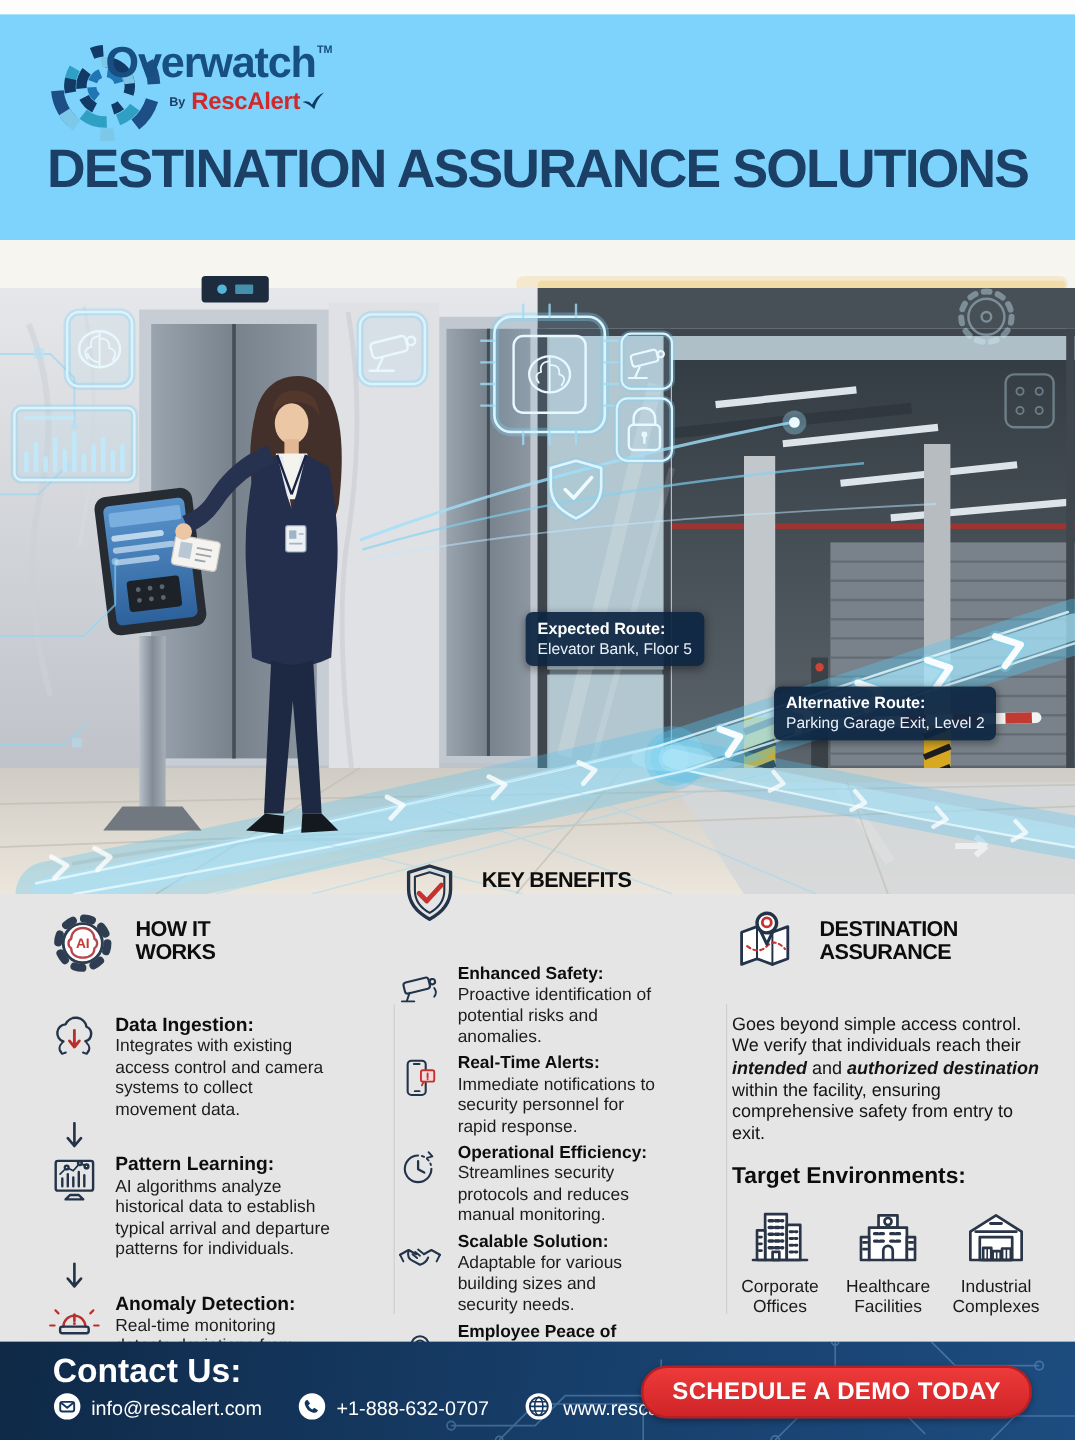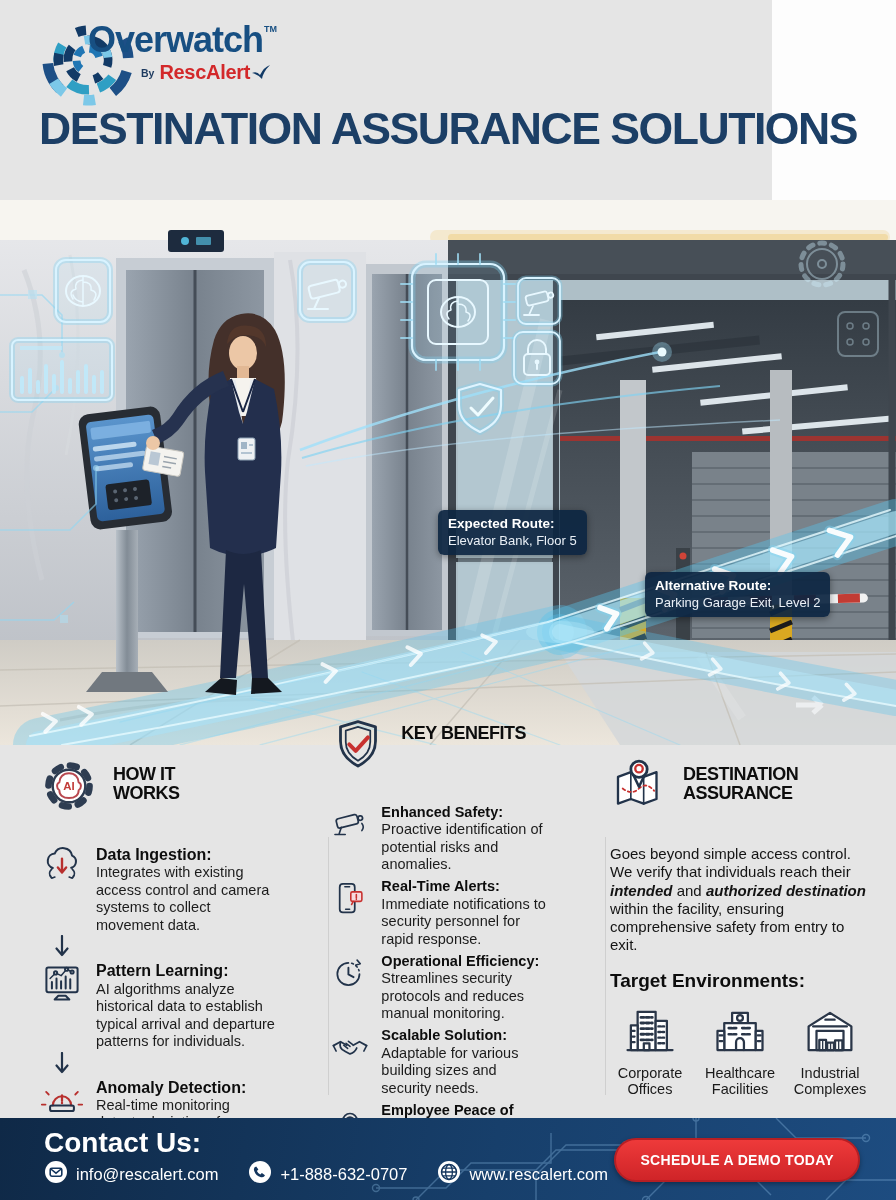--- a/index.html
+++ b/index.html
@@ -1,21 +1,21 @@
 <!DOCTYPE html>
 <html><head>
 <meta charset="utf-8">
 <style>
   * { margin:0; padding:0; box-sizing:border-box; }
   body { background:#777; }
   .page { position:relative; width:896px; height:1200px; background:#fdfdfd;
           font-family:"Liberation Sans", sans-serif; overflow:hidden; margin:0 auto; }
 
   
-  .header { position:absolute; top:0; left:0; width:772px; height:200px; background:#e5e5e5; }
+  .header { position:absolute; top:12px; left:0; width:896px; height:200px; background:#7dd3fc; }
   .logo-mark { position:absolute; left:40px; top:12px; }
   .logo-text { position:absolute; left:88px; top:22px; z-index:2; }
   .brand-row { display:flex; align-items:flex-start; }
   .brand { font-size:36px; font-weight:800; letter-spacing:-1px; color:#174f82; line-height:1; }
   .tm { font-size:9px; font-weight:700; color:#174f82; margin-top:2px; margin-left:1px; }
   .by-row { display:flex; justify-content:flex-end; align-items:center; margin-top:3px; padding-right:6px; }
   .by { font-size:10.5px; font-weight:700; color:#1d3a5f; margin-right:5px; }
   .company { font-size:20px; font-weight:800; color:#d3282a; letter-spacing:-.3px; }
   .swoosh { margin-left:1px; margin-top:3px; }
   .page-title { position:absolute; top:106px; width:896px; text-align:center;
@@ -69,21 +69,21 @@
   .footer { position:absolute; top:1118px; left:0; width:896px; height:82px;
             background:linear-gradient(100deg,#0f2947 0%,#173f6b 55%,#1d4c80 100%);
             color:#fff; overflow:hidden; }
   .footer-circuit { position:absolute; right:0; top:0; opacity:.35; }
   .contact-title { position:absolute; left:44px; top:9px; font-size:28px; font-weight:800; }
   .contact-row { position:absolute; left:44px; top:42px; display:flex; align-items:center; gap:30px; }
   .contact-item { display:flex; align-items:center; gap:8px; font-size:16.5px; cursor:pointer; }
   .cta-button { position:absolute; right:36px; top:20px; height:44px; display:flex; align-items:center;
                 padding:0 24px; border-radius:24px; border:2px solid #b51f24;
                 background:linear-gradient(180deg,#ee3a3a,#cf2428);
-                font-size:14px; font-weight:800; letter-spacing:.3px; color:#fff;
+                font-size:20px; font-weight:800; letter-spacing:.3px; color:#fff;
                 box-shadow:0 2px 5px rgba(0,0,0,.35); cursor:pointer; }
 </style>
 </head>
 <body>
 
 <div class="page">
 
   <div class="header">
     <div class="logo-mark">
       <svg width="96" height="96" viewBox="0 0 100 100">

